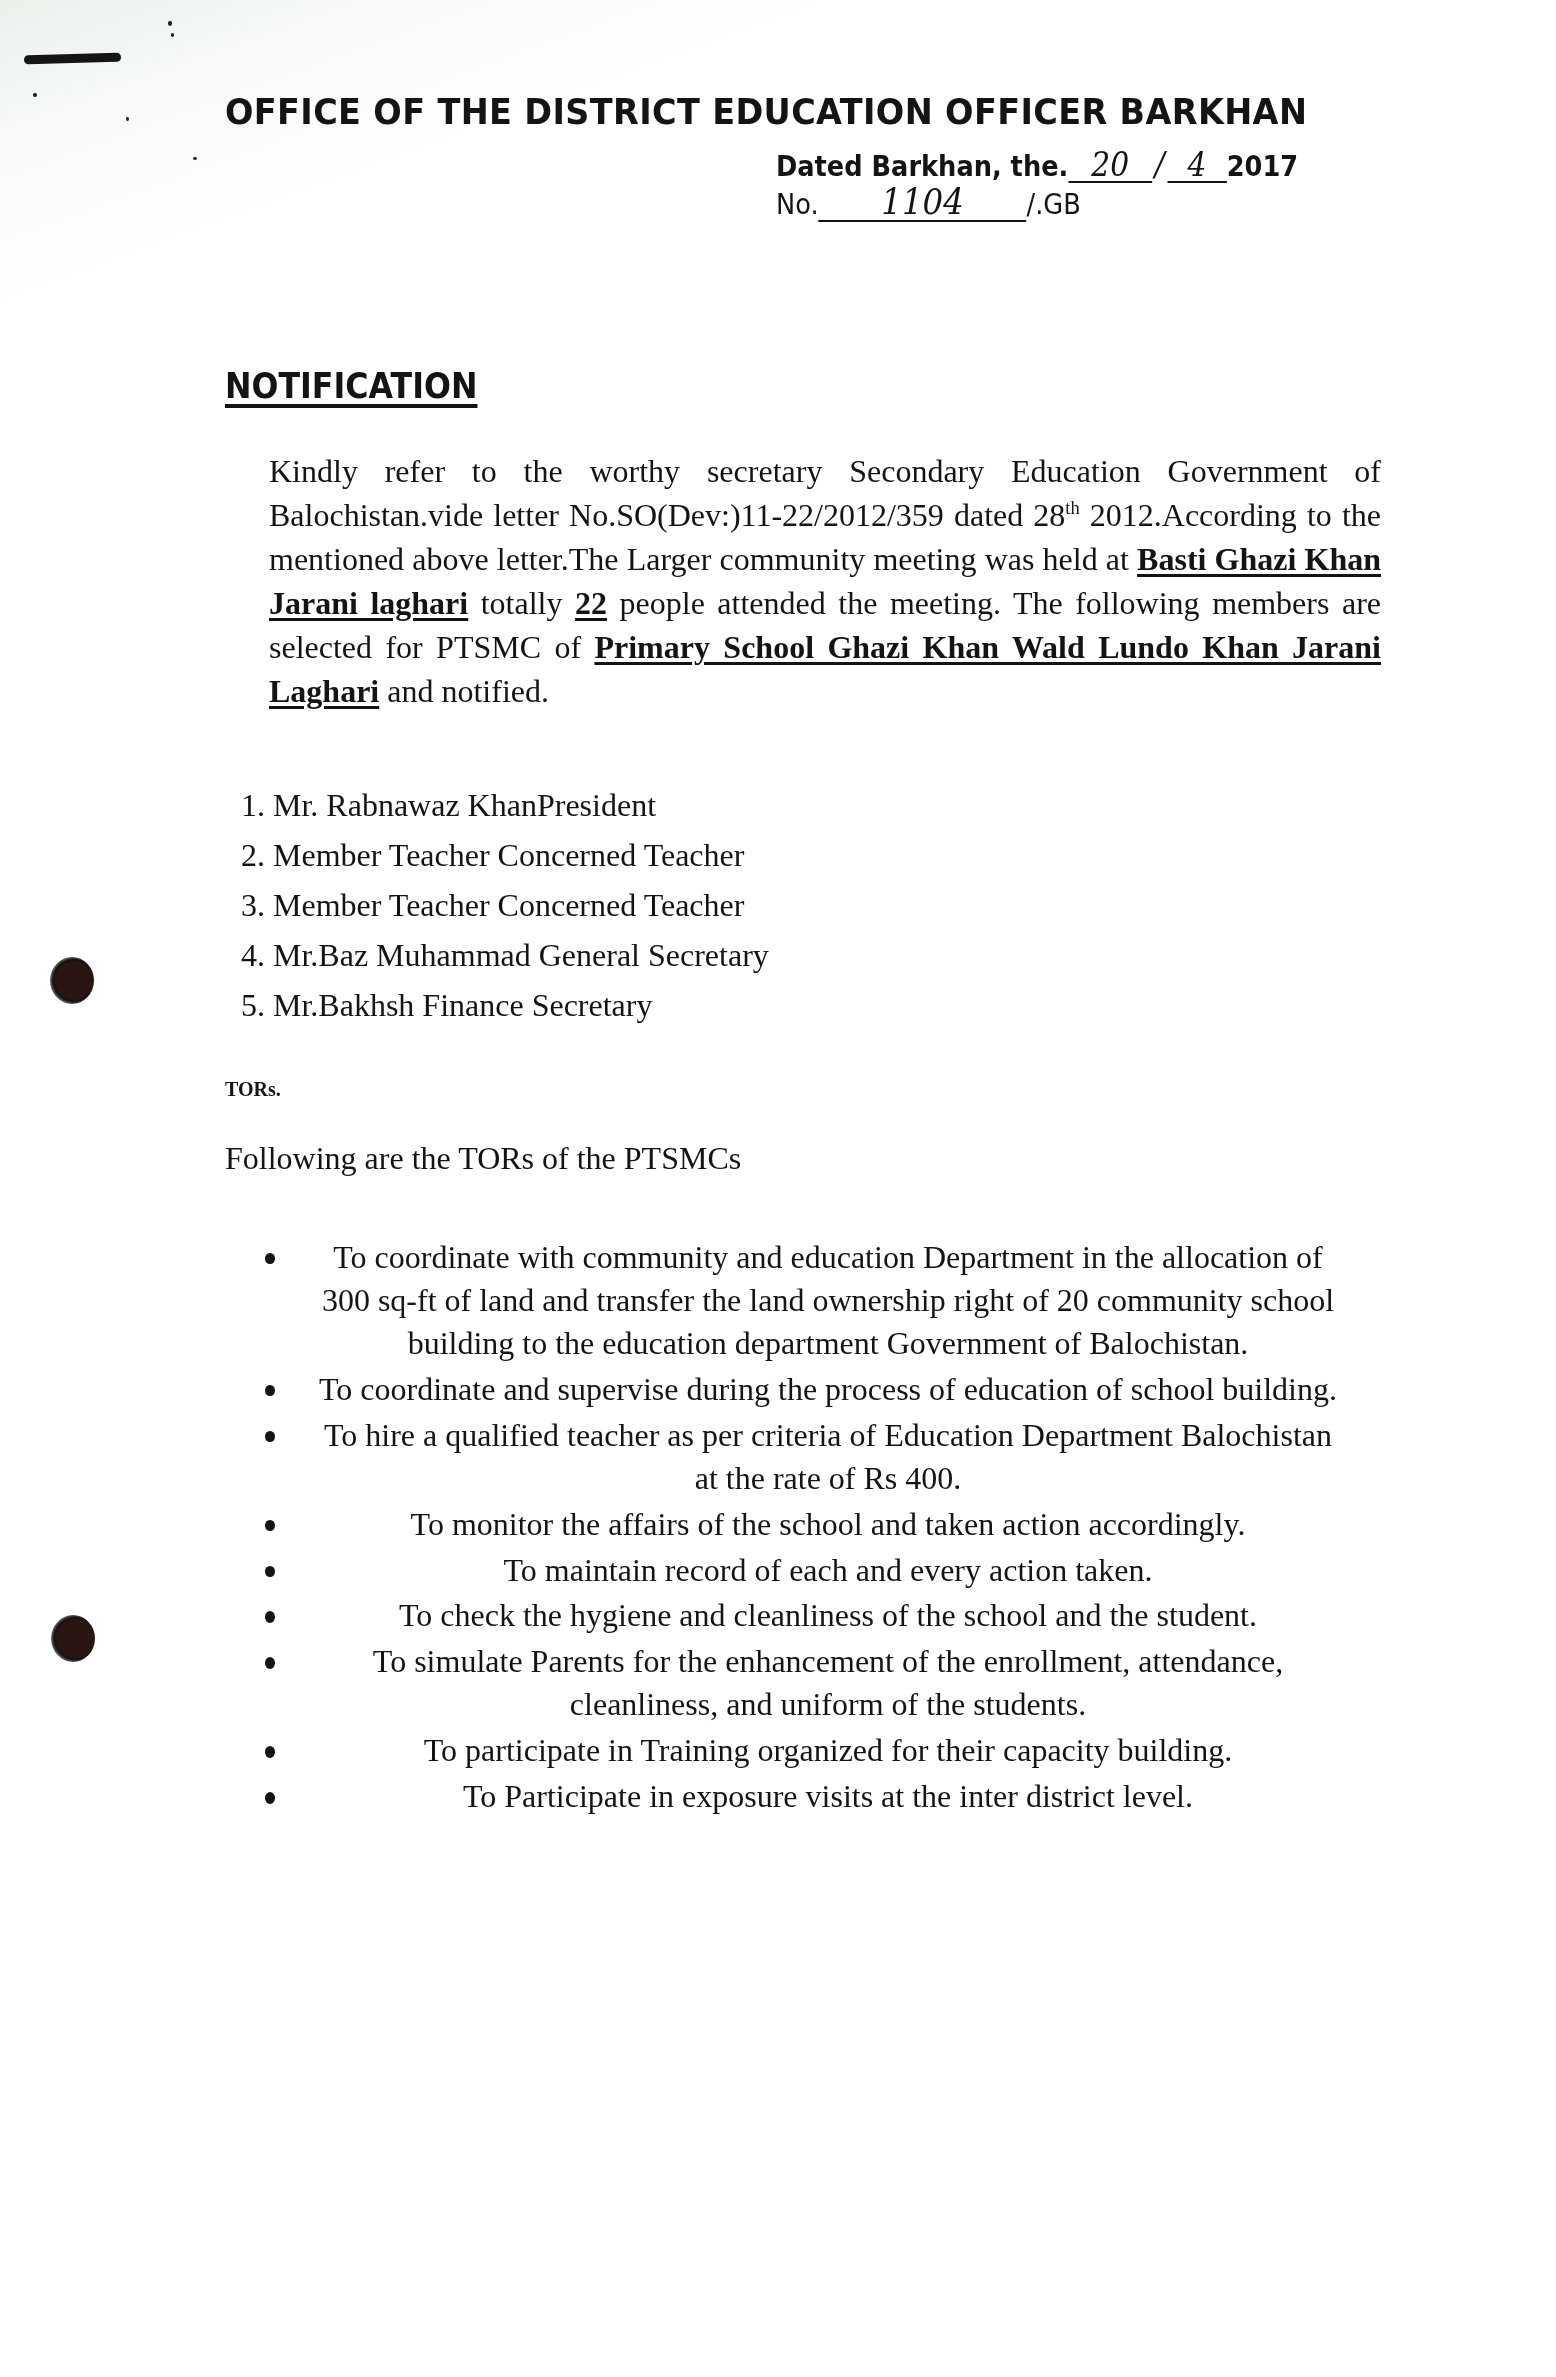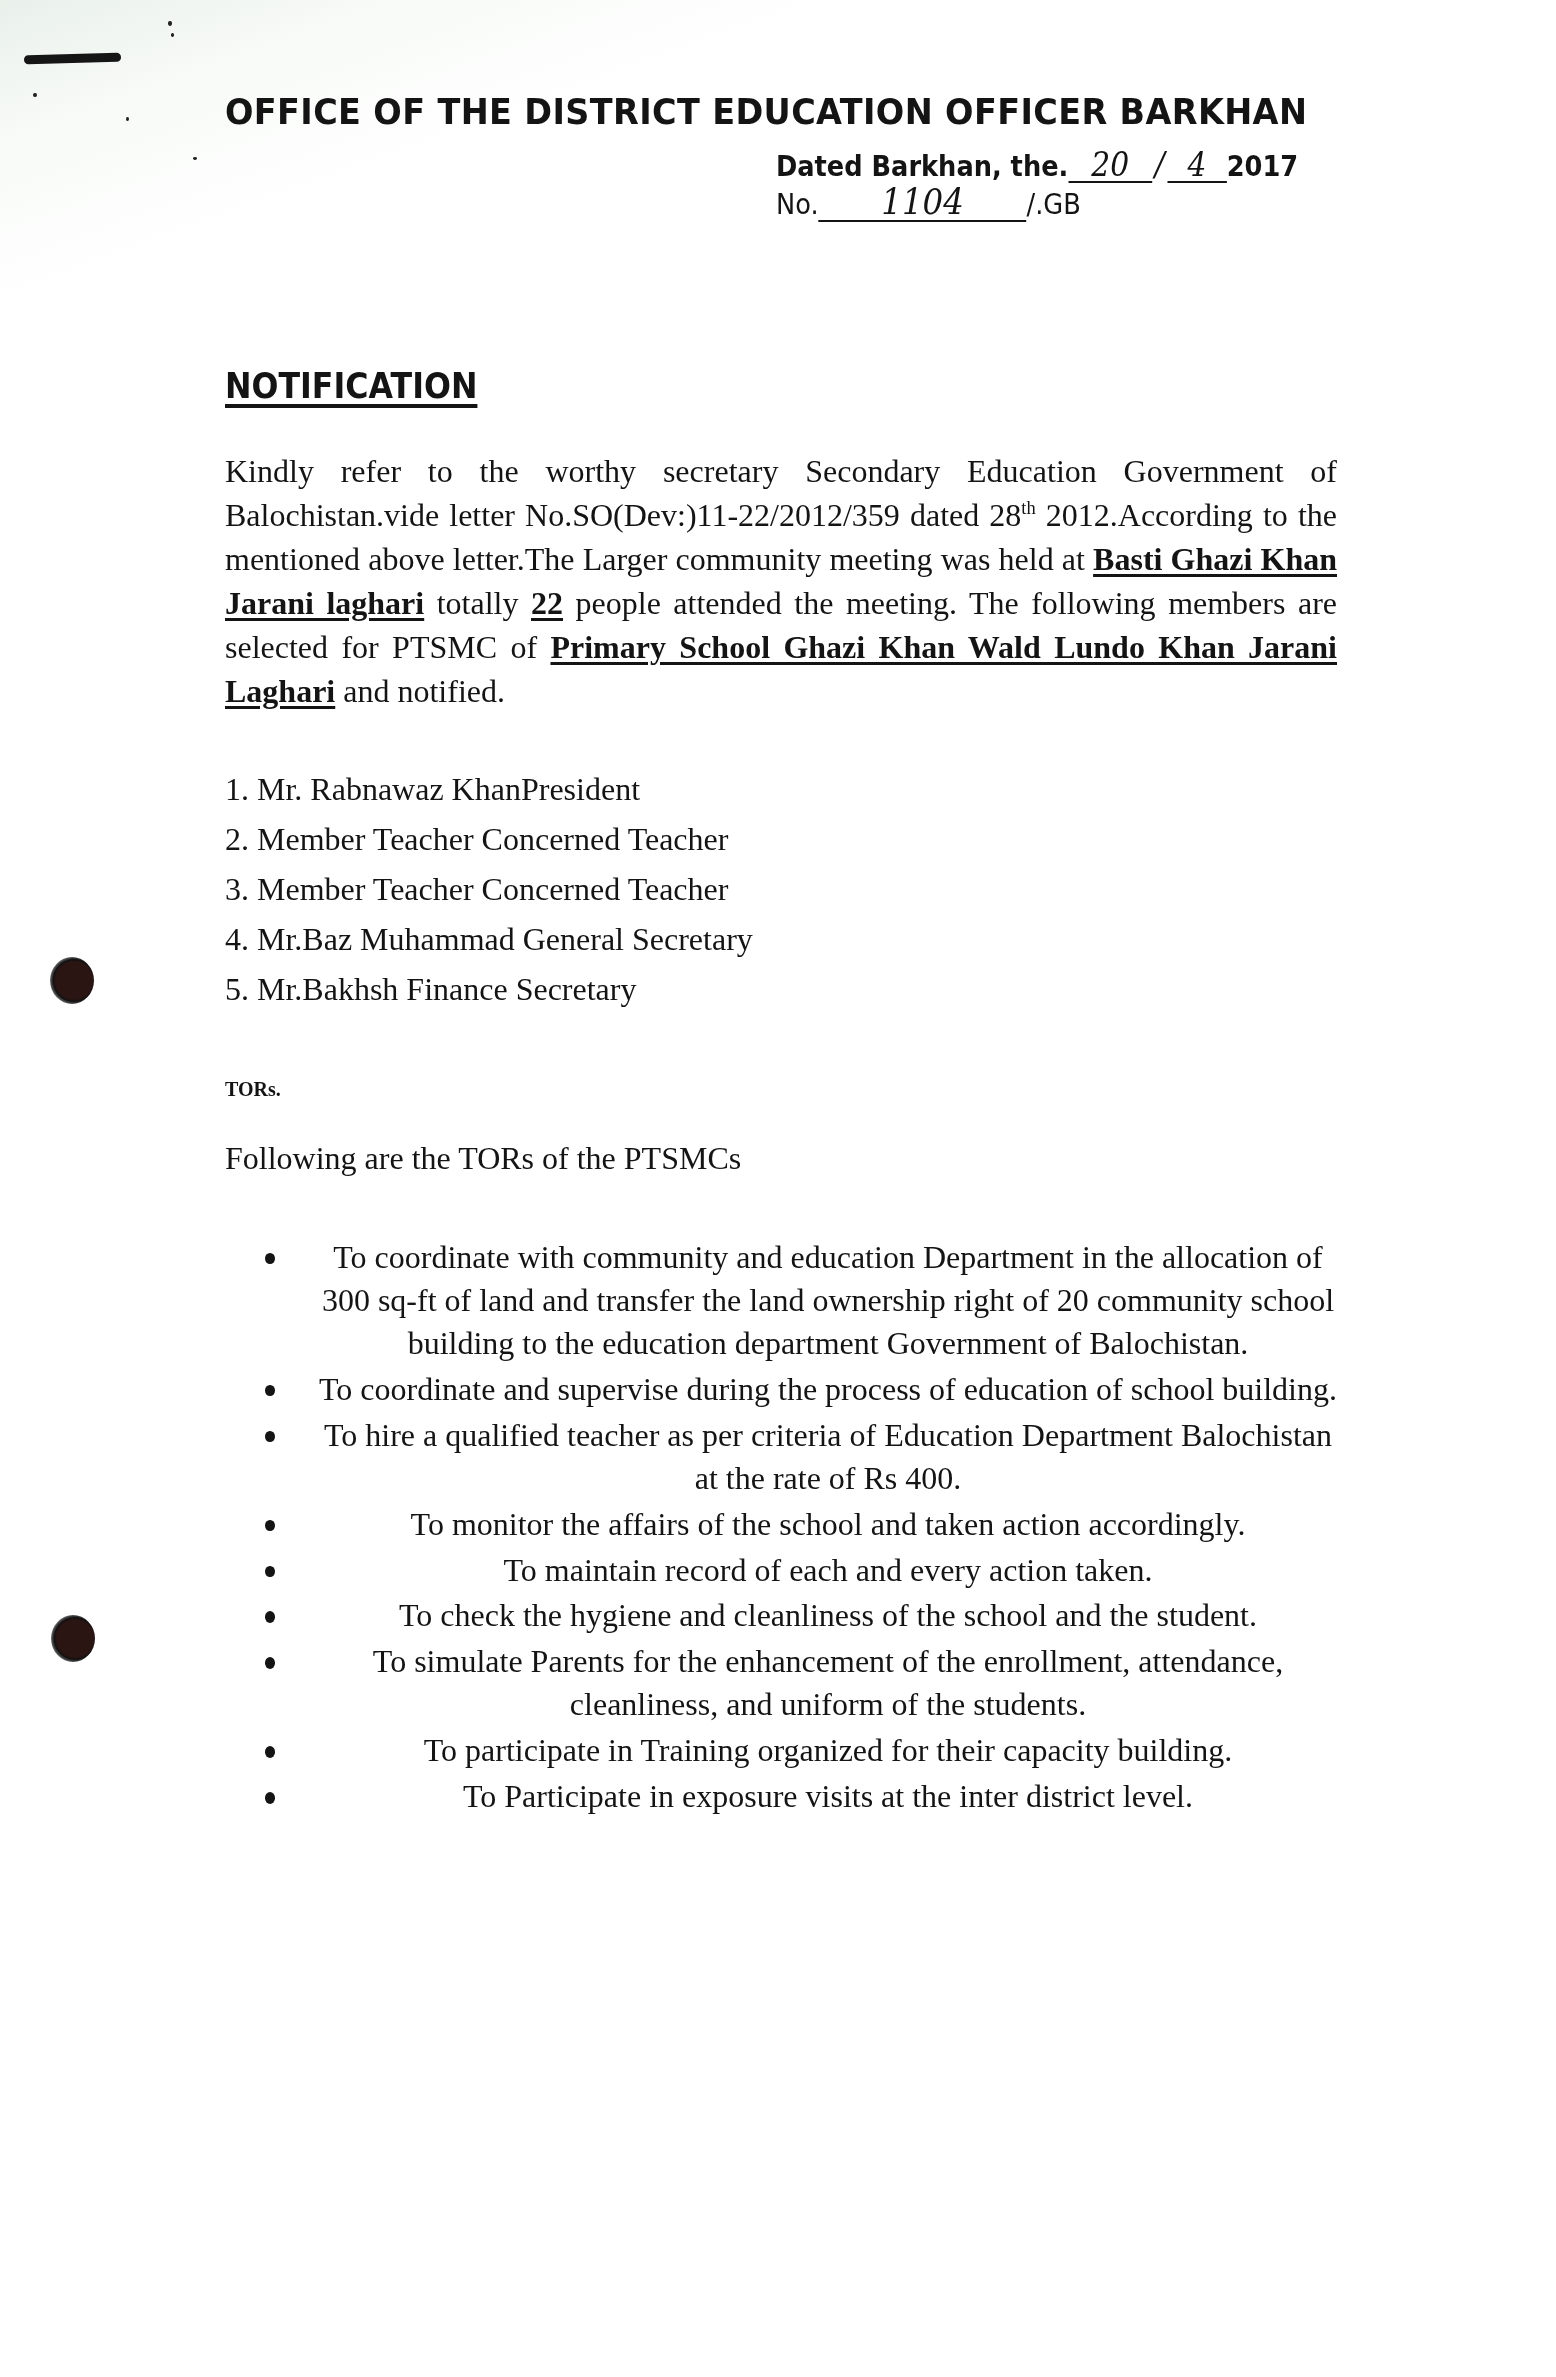--- a/index.html
+++ b/index.html
@@ -88,33 +88,33 @@
   }
 
   .body-text {
     position: absolute;
     left: 225px;
     width: 1155px;
     font-family: "Liberation Serif", serif;
     font-size: 32px;
     line-height: 44px;
   }
-  .para { top: 449px; width: 1112px; text-align: justify; }
+  .para { top: 449px; width: 1112px; text-align: justify; margin-left: 44px; }
   .para .u {
     font-weight: bold;
     text-decoration: underline;
     text-decoration-thickness: 2.9px;
     text-underline-offset: 4.3px;
   }
   sup { font-size: 18.5px; line-height: 0; }
 
   .members {
     position: absolute;
     left: 225px; top: 764px;
-    margin: 0; padding: 0;
+    margin: 16px; padding: 0;
     list-style: none;
     font-family: "Liberation Serif", serif;
     font-size: 32px;
     line-height: 50px;
   }
 
   .tors-heading {
     position: absolute;
     left: 225px; top: 1078px;
     font-family: "Liberation Serif", serif;

